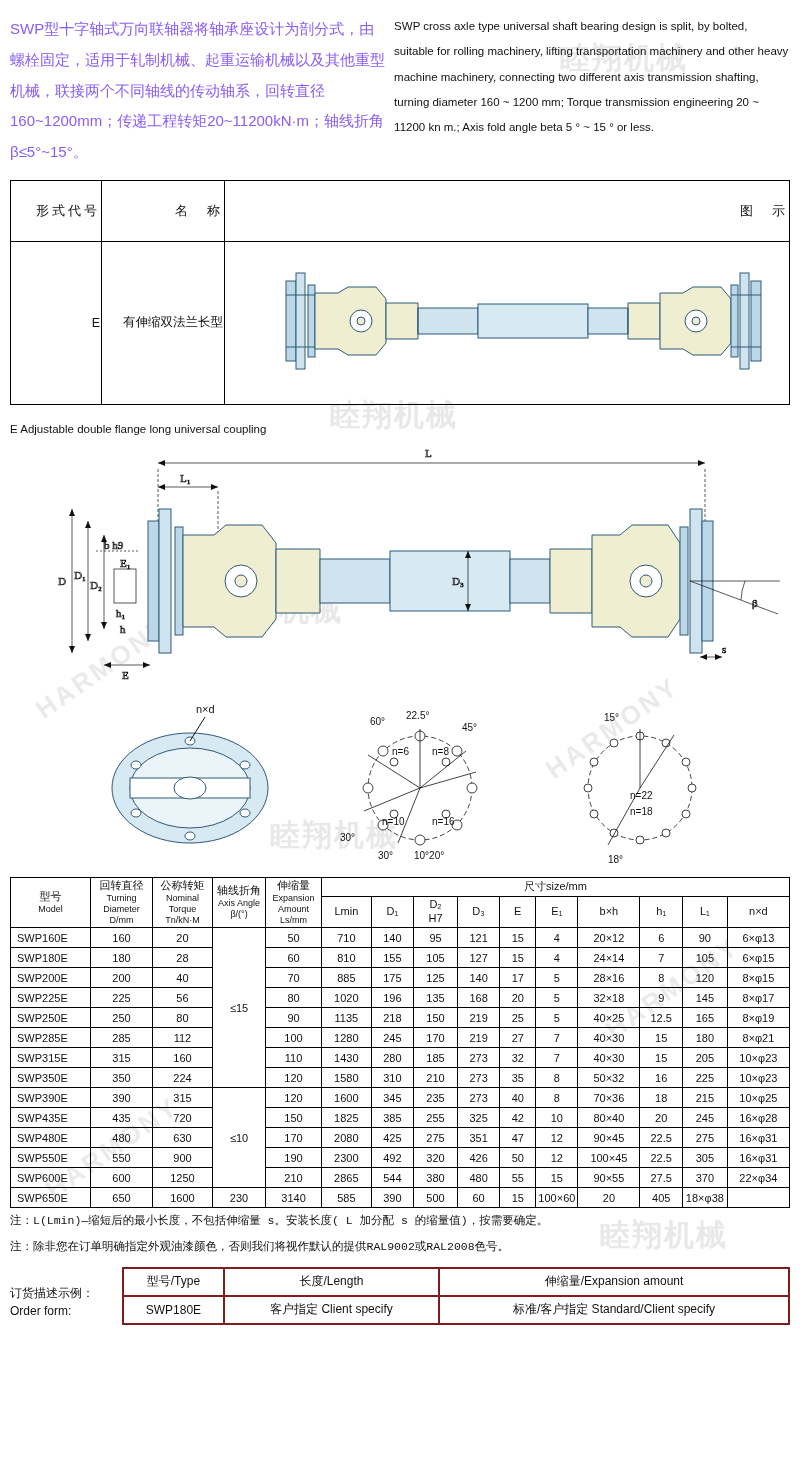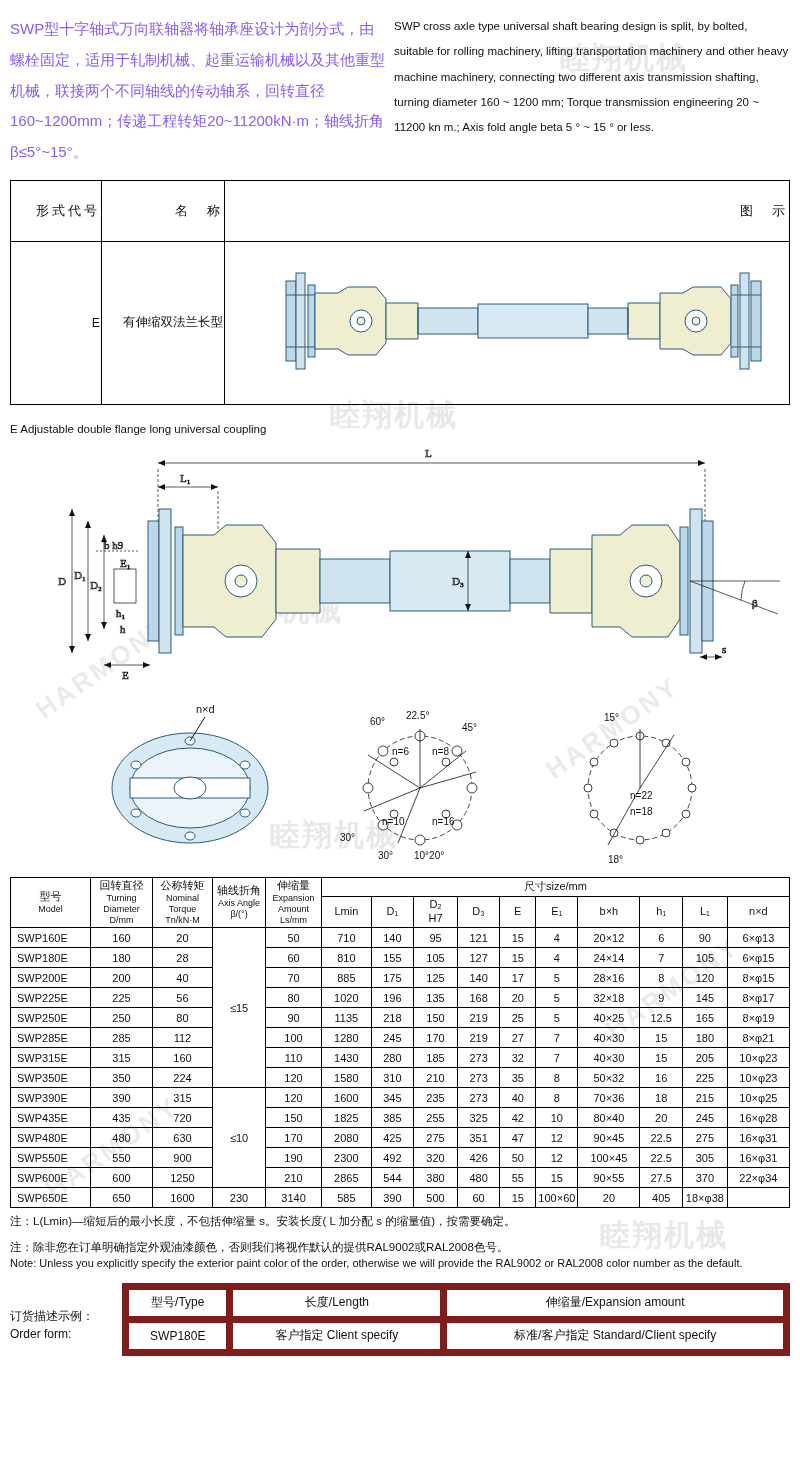--- a/index.html
+++ b/index.html
@@ -46,30 +46,30 @@
   
   .spec-table{width:780px;margin:0 10px;border:1px solid #000;font-size:11px;position:relative;z-index:10;}
   .spec-table td,.spec-table th{border:1px solid #000;text-align:center;vertical-align:middle;padding:1px 2px;}
   .spec-table thead td{font-weight:normal;line-height:1.25;}
   .spec-table thead .size-hdr{height:16px;margin-left:40px;}
   .spec-table tbody td{height:17px;}
   .spec-table .model{text-align:left;padding-left:6px;}
   .sub{font-size:9px;}
 
   
-  .notes{margin:5px 10px 11px 10px;font-size:11px;line-height:1.45;position:relative;z-index:10;}
+  .notes{margin:5px 10px 11px 10px;font-size:11px;line-height:1.45;position:relative;z-index:10;font-family:Liberation Mono, monospace;}
   .notes .cn{font-size:11.5px;}
   .notes p{margin:0;}
   .notes .gap{margin-top:9px;}
 
   
   .order{display:flex;margin:10px 10px 16px 10px;position:relative;z-index:10;align-items:center;}
   .order-label{width:112px;font-size:12px;line-height:1.5;padding-top:12px;}
   .order-table{flex:1;border:1px solid #000;}
-  .order-table td{border:7px solid #7f1d1d;text-align:center;font-size:12px;height:24px;}
+  .order-table td{border:2px solid #7f1d1d;text-align:center;font-size:12px;height:24px;}
 </style>
 </head>
 <body>
 
 <div class="page">
 
   <div class="wm wm-cn" style="left:560px;top:38px;">睦翔机械</div>
   <div class="wm wm-cn" style="left:330px;top:395px;">睦翔机械</div>
   <div class="wm wm-cn" style="left:215px;top:590px;">睦翔机械</div>
   <div class="wm wm-cn" style="left:270px;top:815px;">睦翔机械</div>
@@ -575,21 +575,20 @@
           <td>20</td>
           <td>405</td>
           <td>18×φ38</td>
         </tr>
       </tbody>
   </table>
 
   <div class="notes">
     <p class="cn">注：L(Lmin)—缩短后的最小长度，不包括伸缩量 s。安装长度( L 加分配 s 的缩量值)，按需要确定。</p>
     <p class="cn gap">注：除非您在订单明确指定外观油漆颜色，否则我们将视作默认的提供RAL9002或RAL2008色号。</p>
-    <p>Note: Unless you explicitly specify the exterior paint color of the order, otherwise we will provide the RAL9002 or RAL2008 color number as the default.</p>
   </div>
 
   <div class="order">
     <div class="order-label">
       <div>订货描述示例：</div>
       <div>Order form:</div>
     </div>
     <table class="order-table">
       <tbody>
           <tr>

